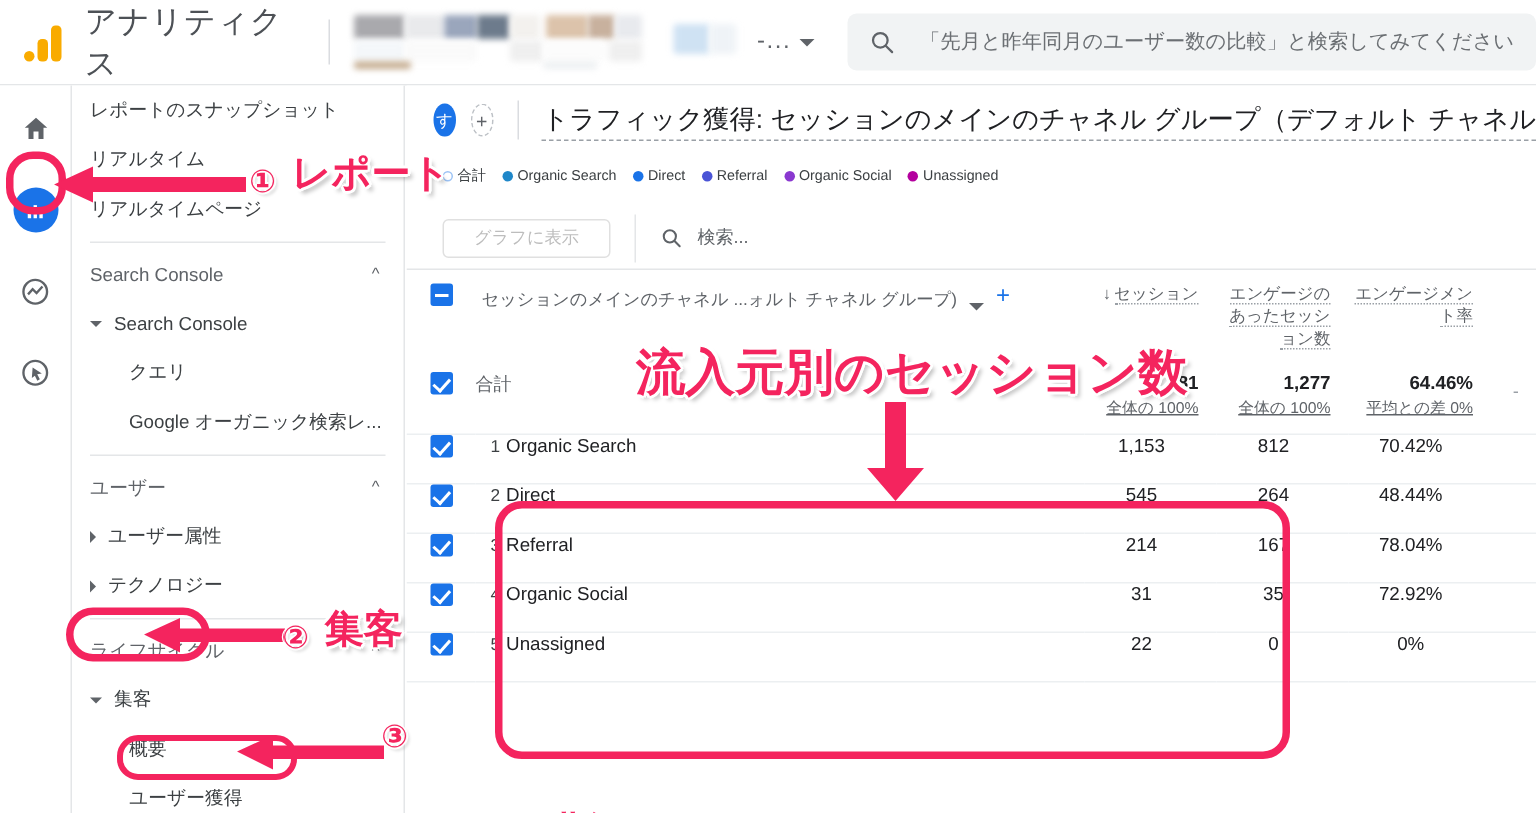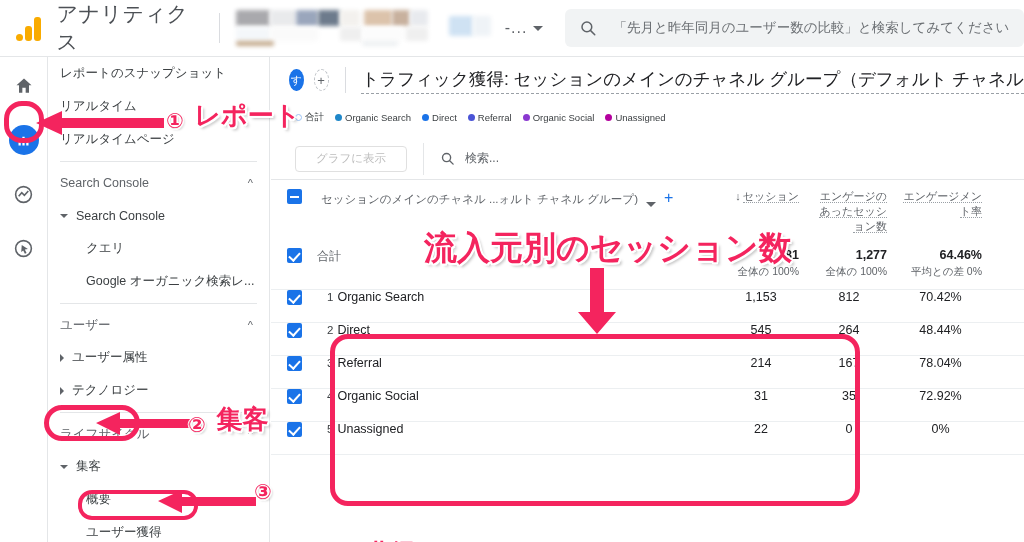--- a/index.html
+++ b/index.html
@@ -97,21 +97,21 @@
   .chk-on:after { content:""; position:absolute; left:4px; top:2px; width:5px; height:9px; border:solid #fff; border-width: 0 2px 2px 0; transform: rotate(42deg); }
   .dim-head { font-size: 11.5px; color: #5f6368; display: flex; align-items: flex-end; gap: 8px; padding-left: 4px; white-space: nowrap; }
   .dim-head .plus { color: #1a73e8; font-size: 16px; font-weight: 500; }
   .m-head { font-size: 11px; color: #5f6368; text-align: right; padding-right: 12px; line-height: 1.35; }
   .m-head .u { border-bottom: 1px dotted #9aa0a6; }
   .sort-arrow { color: #5f6368; font-size: 11px; margin-right: 2px; }
 
   .tot-row td { padding: 8px 0 10px 0; }
   .tot-label { font-size: 12px; color: #5f6368; padding-left: 4px; padding-top: 6px; }
   .tot-val { text-align: right; padding-right: 12px; font-size: 12.5px; color: #202124; font-weight: bold; }
-  .tot-sub { text-align: right; padding-right: 12px; font-size: 10.5px; color: #5f6368; font-weight: normal; margin-top: 3px; }
+  .tot-sub { text-align: right; padding-right: 12px; font-size: 10.5px; color: #5f6368; font-weight: normal; margin-top: 3px; text-decoration: underline; }
 
   tr.data-row { height: 33px; border-top: 1px solid #eceff1; }
   tr.data-row td { font-size: 12.5px; color: #202124; }
   .rank { padding-left: 10px; color: #3c4043; font-size: 11.5px; }
   .dimname { padding-left: 4px; }
   .mval { text-align: center; padding-right: 12px; }
 
   
   .ann { position: absolute; pointer-events: none; }
   .ann-text {

